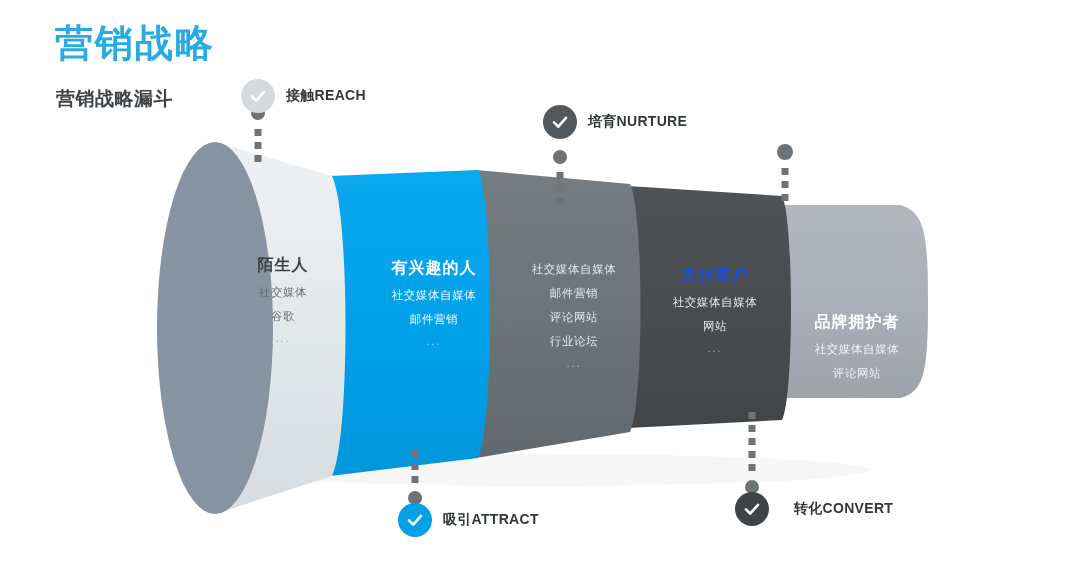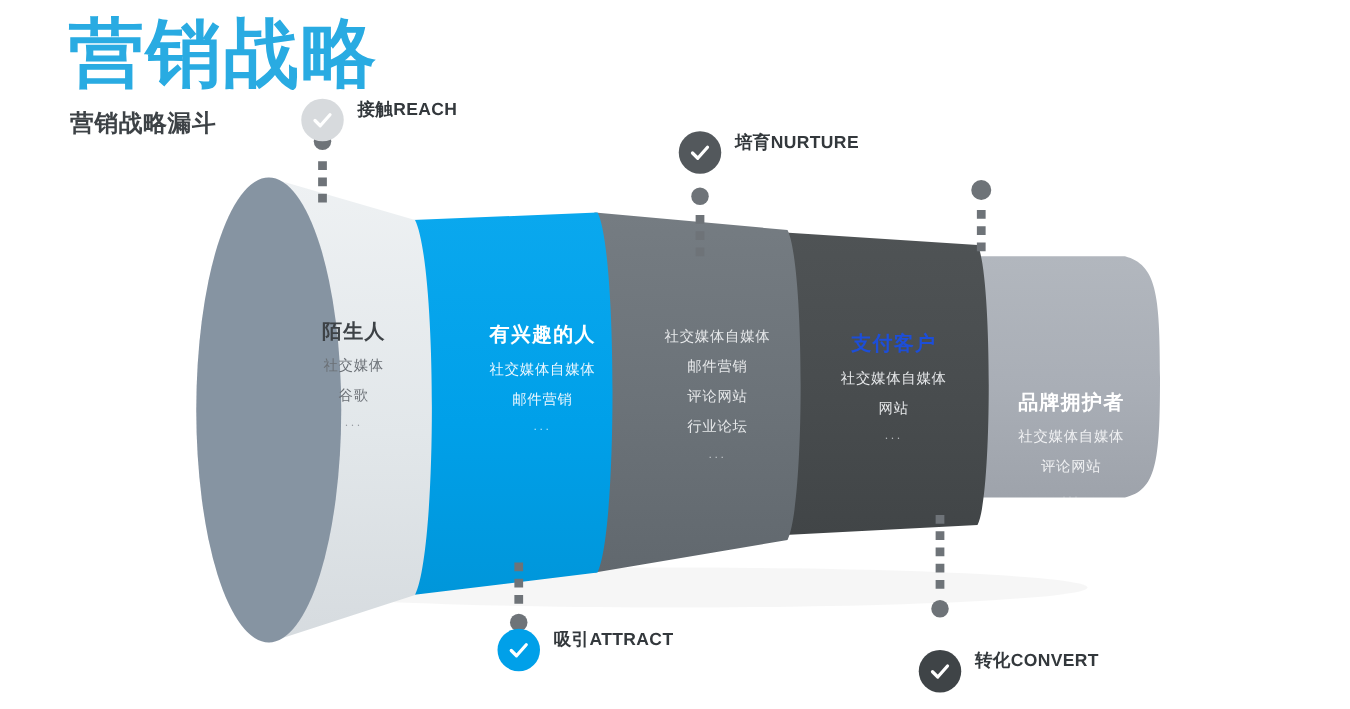--- a/index.html
+++ b/index.html
@@ -8,21 +8,21 @@
     background:#ffffff;
     font-family:"Liberation Sans","DejaVu Sans",sans-serif;
     overflow:hidden;
     position:relative;
   }
   #stage{position:absolute;left:0;top:0;width:1080px;height:567px;}
 
   
   .title{
     position:absolute;left:55px;top:14px;
-    font-size:60px;line-height:58px;font-weight:700;
+    font-size:38px;line-height:58px;font-weight:700;
     color:#29abe2;letter-spacing:2px;
     white-space:nowrap;
   }
   .subtitle{
     position:absolute;left:56px;top:86px;
     font-size:19px;font-weight:700;color:#3d4246;
     letter-spacing:.5px;white-space:nowrap;
   }
 
   
@@ -38,21 +38,21 @@
     font-size:16px;font-weight:700;letter-spacing:1px;
     margin-bottom:9px;white-space:nowrap;
   }
   .seg-item{
     font-size:11.5px;font-weight:400;letter-spacing:.6px;
     margin-bottom:9px;white-space:nowrap;
   }
   .seg-item.dots{font-size:10px;letter-spacing:2px;opacity:.85;}
 
   
-  .callout{position:absolute;display:flex;align-items:flex-start;}
+  .callout{position:absolute;display:flex;align-items:center;}
   .badge{
     width:34px;height:34px;border-radius:50%;
     display:flex;align-items:center;justify-content:center;
     flex:none;
   }
   .badge svg{display:block;}
   .callout-label{
     font-size:14px;font-weight:700;color:#33383c;
     letter-spacing:.3px;white-space:nowrap;margin-left:11px;
   }
@@ -228,21 +228,21 @@
 
   <div class="callout" style="left:398px;top:503px;">
     <div class="badge" style="background:#00a0e9;">
       <svg width="20" height="20" viewBox="0 0 20 20">
           <path d="M4 10.4 L8.2 14.6 L16 5.8" stroke="#ffffff" stroke-width="2.6" fill="none" stroke-linecap="round" stroke-linejoin="round"></path>
         </svg>
     </div>
     <div class="callout-label">吸引ATTRACT</div>
   </div>
 
-  <div class="callout" style="left:735px;top:520px;">
+  <div class="callout" style="left:735px;top:492px;gap:14px;">
     <div class="badge" style="background:#3f4447;">
       <svg width="20" height="20" viewBox="0 0 20 20">
           <path d="M4 10.4 L8.2 14.6 L16 5.8" stroke="#ffffff" stroke-width="2.6" fill="none" stroke-linecap="round" stroke-linejoin="round"></path>
         </svg>
     </div>
     <div class="callout-label">转化CONVERT</div>
   </div>
 
 </div>
 

